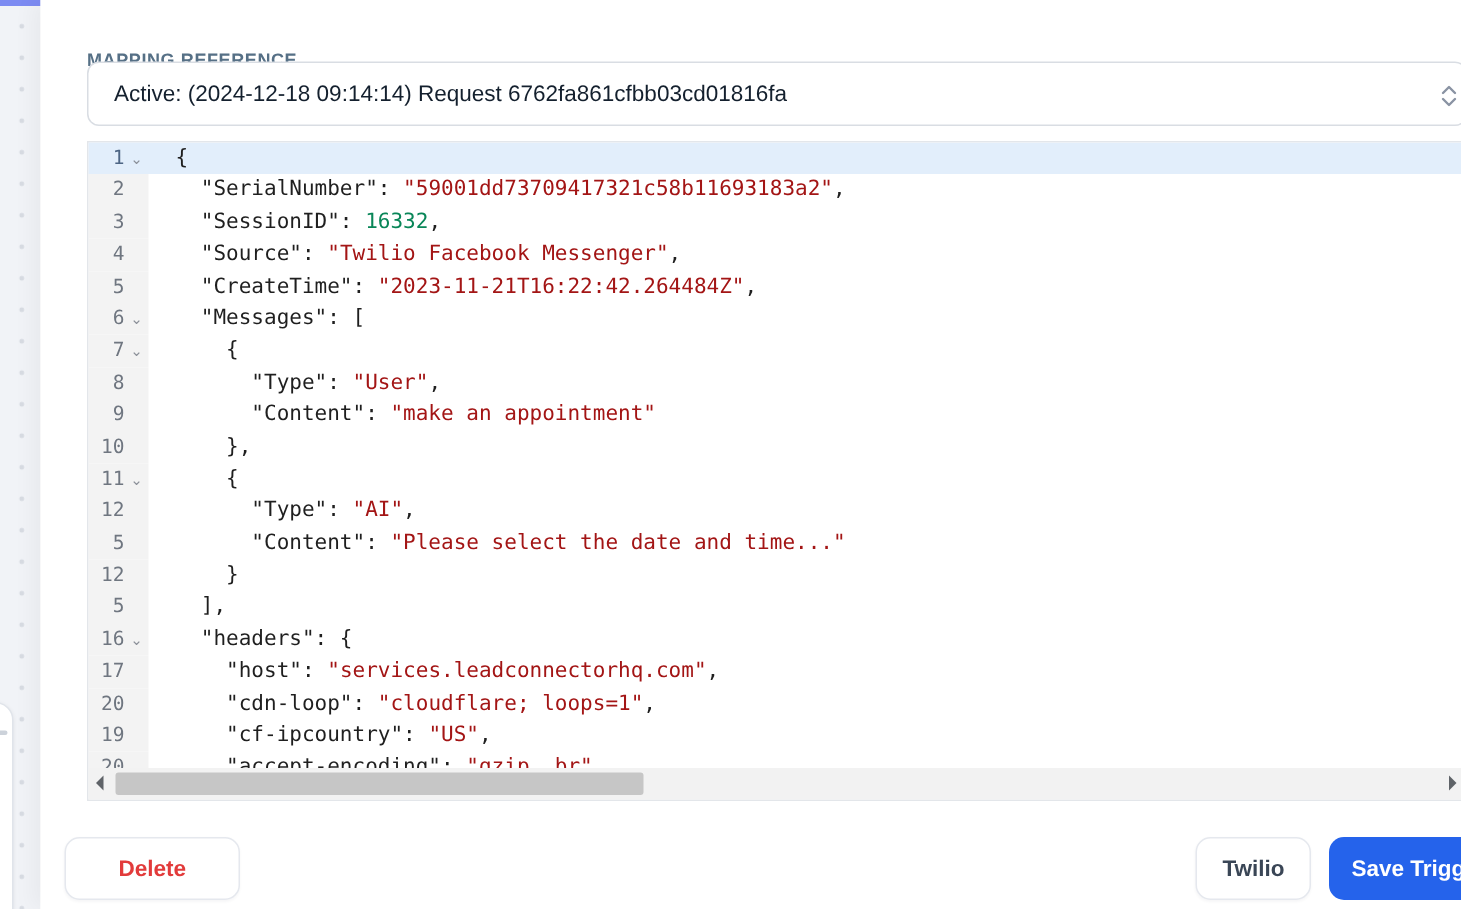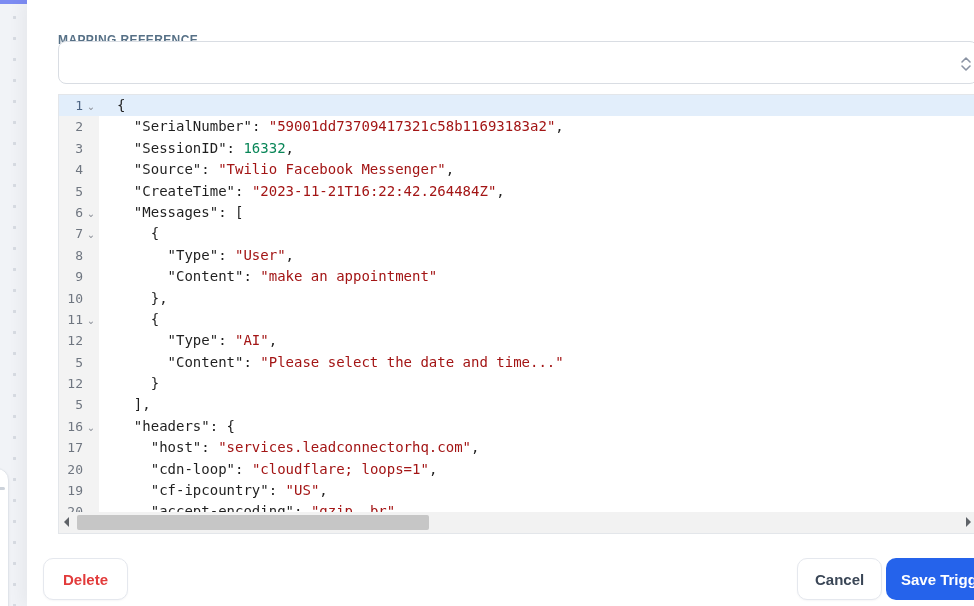--- a/index.html
+++ b/index.html
@@ -69,21 +69,21 @@
   .sb-left{left:5px;border-right-color:#5f6368;border-left-width:0;}
   .sb-right{right:6px;border-left-color:#5f6368;border-right-width:0;}
   .sb-thumb{position:absolute;top:3px;height:15px;background:#c6c6c6;border-radius:2px;cursor:pointer;}
   
   .btn{
     position:absolute;top:558px;height:42px;box-sizing:border-box;
     border-radius:10px;font-size:15px;display:flex;align-items:center;justify-content:center;
     cursor:pointer;background:#fff;border:1px solid #e5e8ee;
     box-shadow:0 1px 2px rgba(16,24,40,.04);
   }
-  .btn-delete{left:16px;padding:0 19px;color:var(--delete-red,#e23b3b);font-weight:bold;}
+  .btn-delete{left:16px;padding:0 35px;color:var(--delete-red,#e23b3b);font-weight:bold;}
   .btn-cancel{left:770px;padding:0 17px;color:#3a4656;font-weight:bold;}
   .btn-save{
     left:859px;width:120px;border:none;background:var(--accent,#2563eb);
     color:#fff;font-weight:bold;box-shadow:none;
   }
 </style>
 </head>
 <body>
 
 <div class="canvas-strip">
@@ -91,20 +91,21 @@
   <div class="canvas-card">
     <div class="canvas-card-line"></div>
   </div>
 </div>
 
 <div class="modal">
 
   <div class="map-title">MAPPING REFERENCE</div>
 
   <div class="ref-select">
+    <span>Active: (2024-12-18 09:14:14) Request 6762fa861cfbb03cd01816fa</span>
     <span class="chev">
       <svg width="14" height="18" viewBox="0 0 14 18" fill="none">
         <path d="M3 7 L7 3 L11 7" stroke="currentColor" stroke-width="1.6" fill="none" stroke-linecap="round" stroke-linejoin="round"></path>
         <path d="M3 11 L7 15 L11 11" stroke="currentColor" stroke-width="1.6" fill="none" stroke-linecap="round" stroke-linejoin="round"></path>
       </svg>
     </span>
   </div>
 
   <div class="editor">
     <div class="rows-viewport">
@@ -250,16 +251,16 @@
         </div>
       </div>
     <div class="hscroll">
       <div class="sb-arrow sb-left"></div>
       <div class="sb-thumb" style="left: 18px; width: 352px;"></div>
       <div class="sb-arrow sb-right"></div>
     </div>
   </div>
 
   <div class="btn btn-delete">Delete</div>
-  <div class="btn btn-cancel">Cancel</div>
+  <div class="btn btn-cancel">Twilio</div>
   <div class="btn btn-save">Save Trigger</div>
 
 </div>
 
 </body></html>

